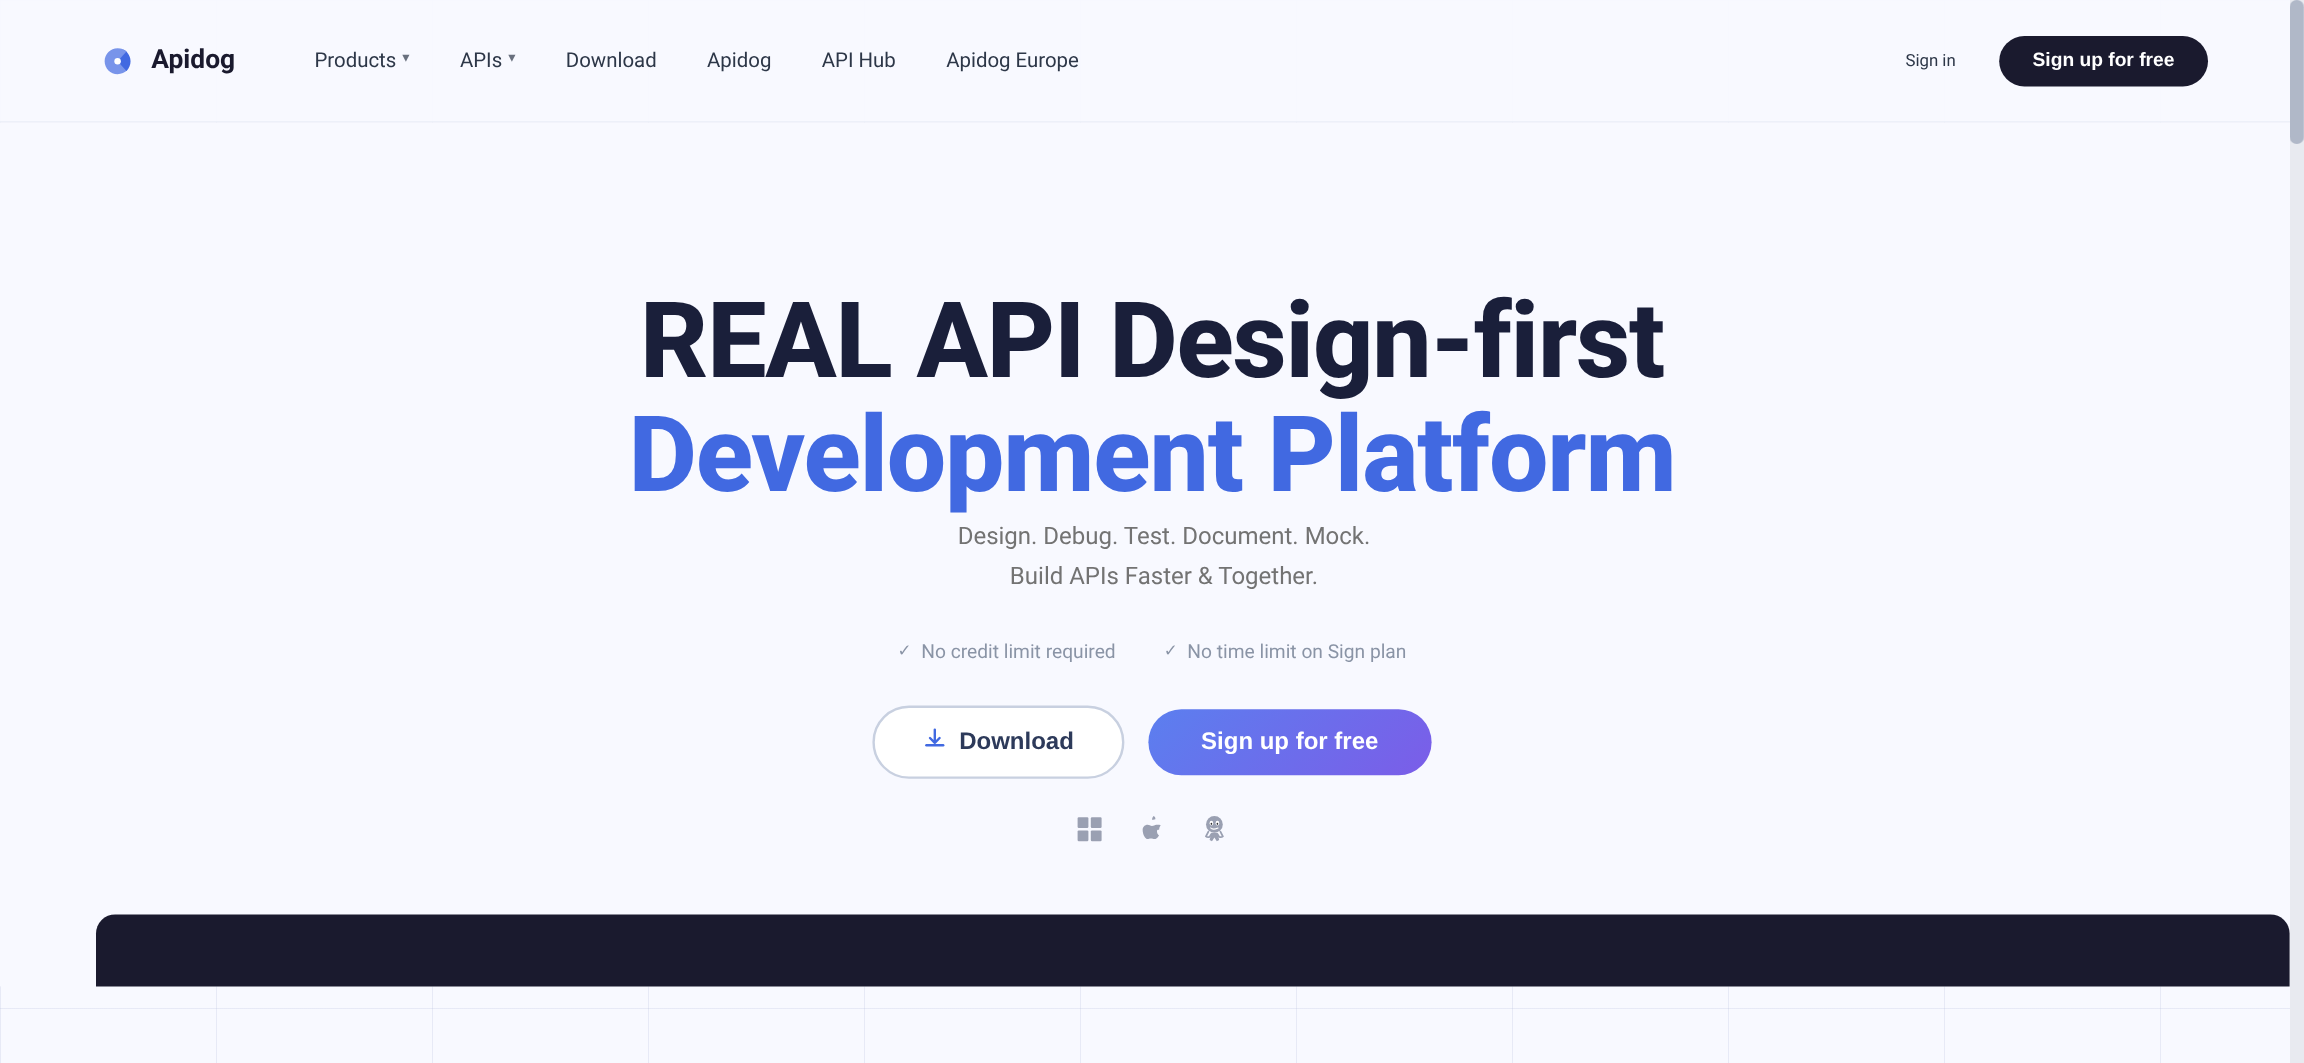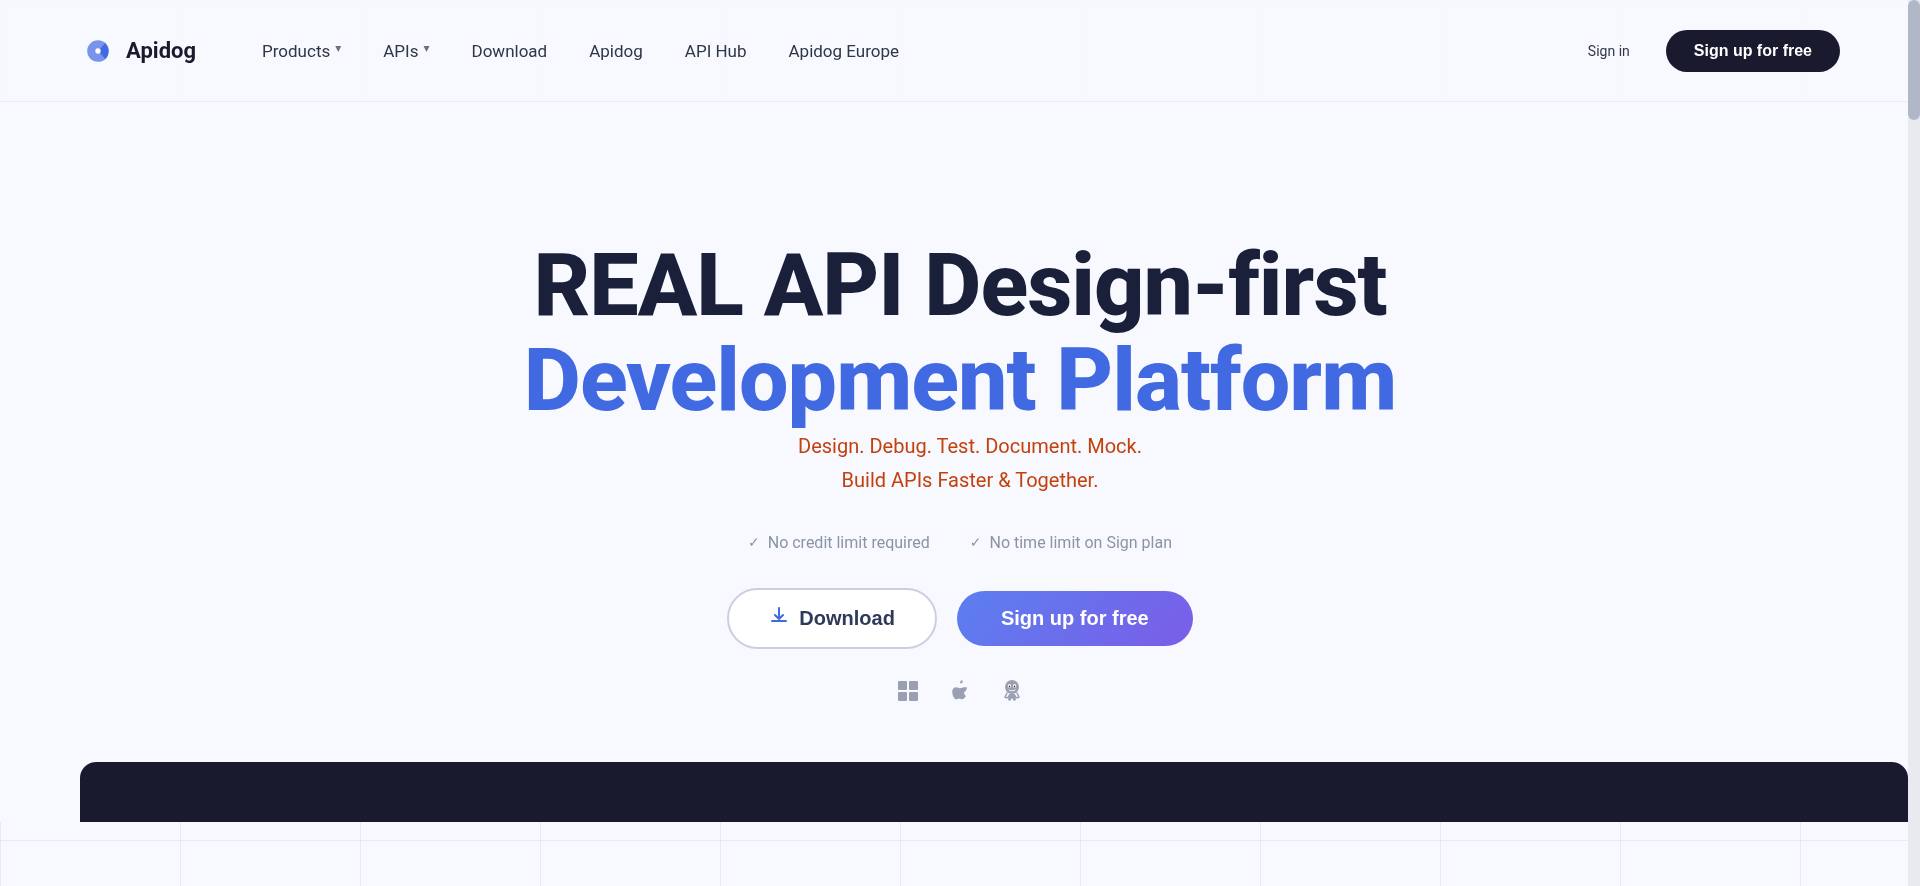--- a/index.html
+++ b/index.html
@@ -162,21 +162,21 @@
       font-size: 88px;
       font-weight: 800;
       color: #4169e1;
       line-height: 1.1;
       letter-spacing: -1px;
       margin-bottom: 30px;
     }
 
     .hero-subtitle {
       font-size: 20px;
-      color: #c2410c;
+      color: #737373;
       line-height: 1.7;
       margin-bottom: 36px;
       margin-left: 20px;
     }
 
     .hero-checks {
       display: flex;
       align-items: center;
       gap: 40px;
       margin-bottom: 36px;

